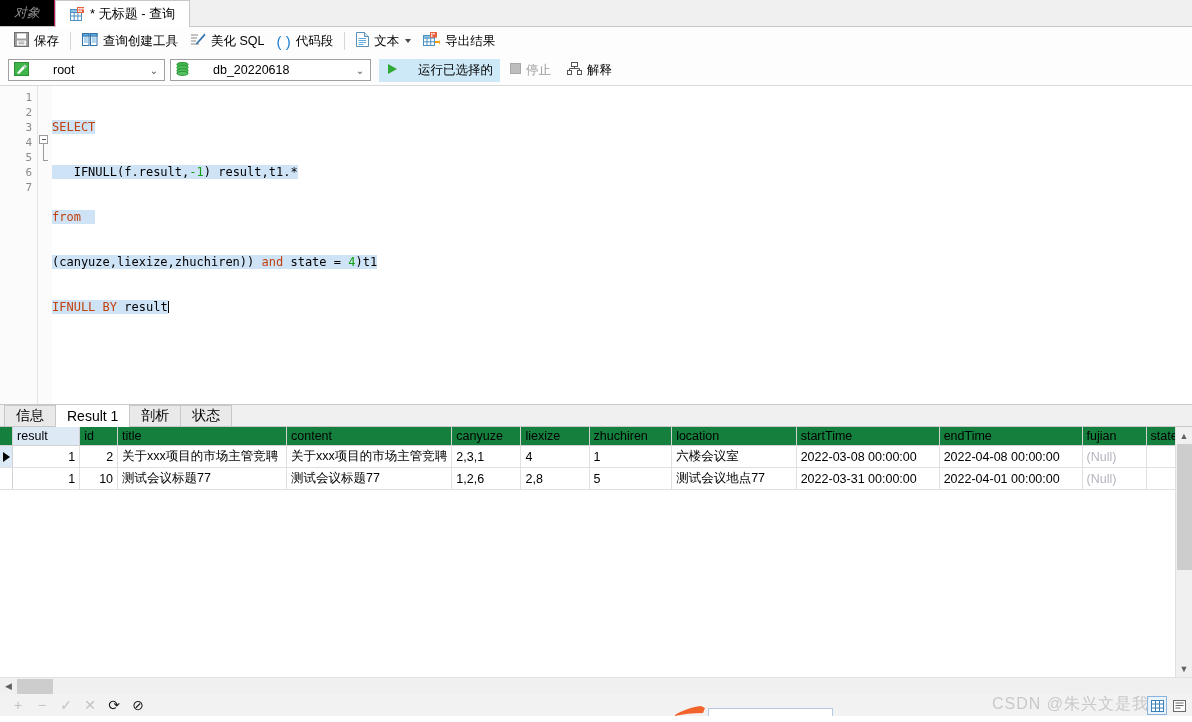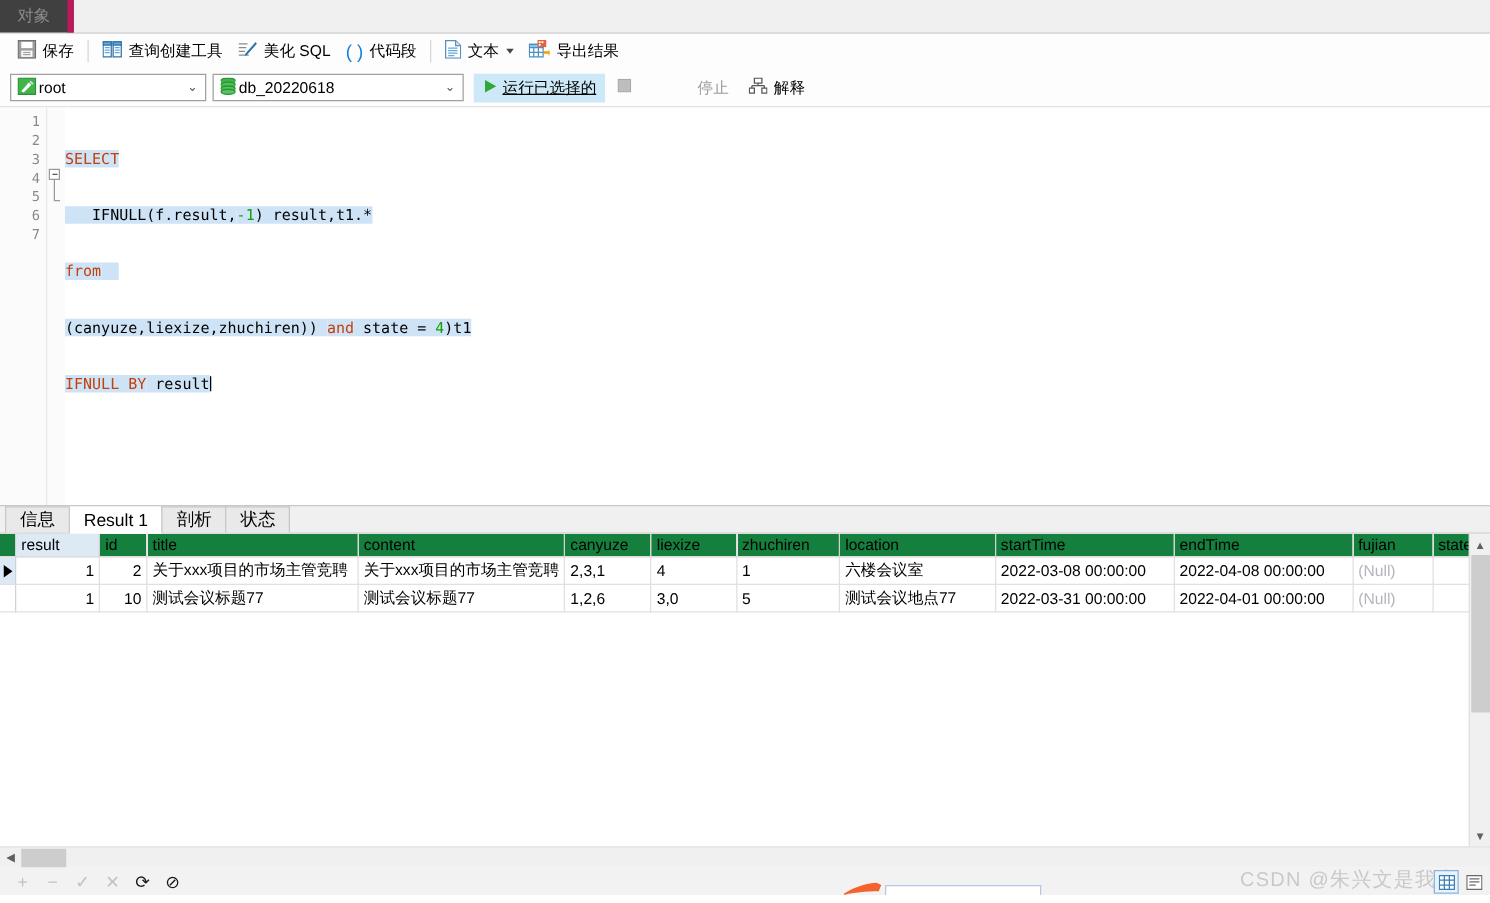--- a/index.html
+++ b/index.html
@@ -30,22 +30,23 @@
     height: 26px;
     display: flex;
     align-items: center;
     padding: 0 14px;
     font-size: 13px;
     box-sizing: border-box;
     cursor: default;
   }
   .tab.inactive {
     color: #8a8a8a;
-    background: #404040;
-    border-right: 5px solid #be185d;
+    background: #000000;
+    border-right: 1px solid #be185d;
+    font-style: italic;
   }
   .tab.active {
     background: #ffffff;
     border-left: 1px solid #c8c8c8;
     border-right: 1px solid #c8c8c8;
     border-top: 1px solid #c8c8c8;
     margin-bottom: -1px;
     height: 27px;
     color: #000;
   }
@@ -96,51 +97,51 @@
   .combo {
     height: 22px;
     border: 1px solid #a0a0a0;
     background: #fff;
     display: flex;
     align-items: center;
     padding: 0 2px 0 5px;
     box-sizing: border-box;
     font-size: 12.5px;
   }
-  .combo .ctext { flex: 1; margin-left: 2px; }
+  .combo .ctext { flex: 1; margin-left: 24px; }
   .combo .chev {
     width: 16px;
     text-align: center;
     color: #555;
     font-size: 10px;
   }
   #combo-user { width: 157px; }
   #combo-db   { width: 201px; margin-left: 5px; }
 
   .runbtn {
     height: 23px;
     display: flex;
     align-items: center;
     background: #cde8f6;
     padding: 0 7px;
     margin-left: 8px;
     font-size: 12.5px;
     cursor: default;
   }
-  .runbtn .lbl { margin-left: 4px; text-decoration: underline; }
+  .runbtn .lbl { margin-left: 20px; }
   .stopbtn, .explainbtn {
     height: 23px;
     display: flex;
     align-items: center;
     padding: 0 6px;
     margin-left: 4px;
     font-size: 12.5px;
     cursor: default;
   }
-  .stopbtn { color: #9a9a9a; gap: 48px; }
+  .stopbtn { color: #9a9a9a; }
   .stopbtn .lbl, .explainbtn .lbl { margin-left: 5px; }
 
   
   .editor {
     position: relative;
     height: 318px;
     background: #ffffff;
     display: flex;
     overflow: hidden;
   }
@@ -410,20 +411,38 @@
     background: #fff;
     box-sizing: border-box;
   }
 </style>
 </head>
 <body>
 
 <div class="tabstrip">
   <div class="tab inactive">
     <span>对象</span>
+  </div>
+  <div class="tab active">
+    <span class="tab-icon">
+      <svg width="15" height="14" viewBox="0 0 15 14">
+        <rect x="0.5" y="2.5" width="11" height="11" fill="#ffffff" stroke="#4a90c2"></rect>
+        <rect x="0.5" y="2.5" width="11" height="3" fill="#8fc3e5" stroke="#4a90c2"></rect>
+        <line x1="4.2" y1="5.5" x2="4.2" y2="13.5" stroke="#4a90c2"></line>
+        <line x1="7.9" y1="5.5" x2="7.9" y2="13.5" stroke="#4a90c2"></line>
+        <line x1="0.5" y1="9" x2="11.5" y2="9" stroke="#4a90c2"></line>
+        <rect x="7" y="0" width="7" height="6" fill="#e8603c"></rect>
+        <rect x="8" y="1" width="1.6" height="1.6" fill="#fff"></rect>
+        <rect x="10.2" y="1" width="1.6" height="1.6" fill="#fff"></rect>
+        <rect x="12.4" y="1" width="1.4" height="1.6" fill="#fff"></rect>
+        <rect x="8" y="3.4" width="1.6" height="1.6" fill="#fff"></rect>
+        <rect x="10.2" y="3.4" width="1.6" height="1.6" fill="#fff"></rect>
+      </svg>
+    </span>
+    <span>* 无标题 - 查询</span>
   </div>
 </div>
 
 <div class="toolbar">
 
   <div class="tbtn">
     <span>
       <svg width="15" height="15" viewBox="0 0 15 15">
         <rect x="0.5" y="0.5" width="14" height="14" fill="#9e9e9e" stroke="#6f6f6f"></rect>
         <rect x="3" y="1.5" width="9" height="5" fill="#fff"></rect>
@@ -651,21 +670,21 @@
         <td class="nullv">(Null)</td>
         <td></td>
       </tr>
       <tr>
         <td class="rowhdr"></td>
         <td class="numcell">1</td>
         <td class="numcell">10</td>
         <td>测试会议标题77</td>
         <td>测试会议标题77</td>
         <td>1,2,6</td>
-        <td>3,0</td>
+        <td>2,8</td>
         <td>5</td>
         <td>测试会议地点77</td>
         <td>2022-03-31 00:00:00</td>
         <td>2022-04-01 00:00:00</td>
         <td class="nullv">(Null)</td>
         <td></td>
       </tr>
     </tbody>
   </table>
 

